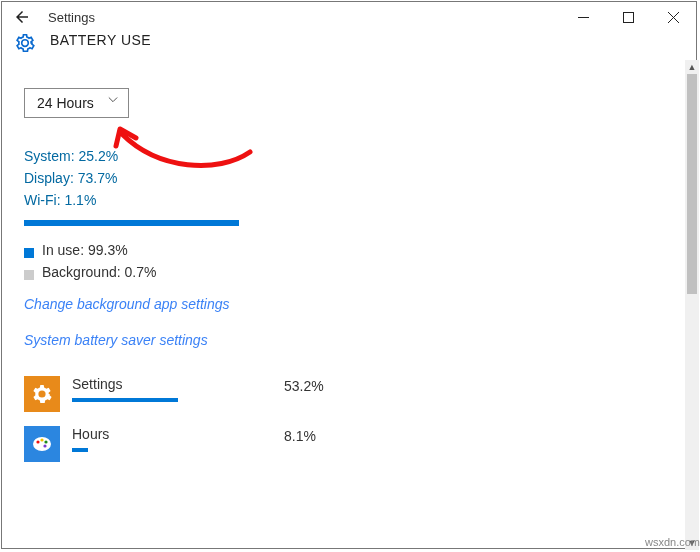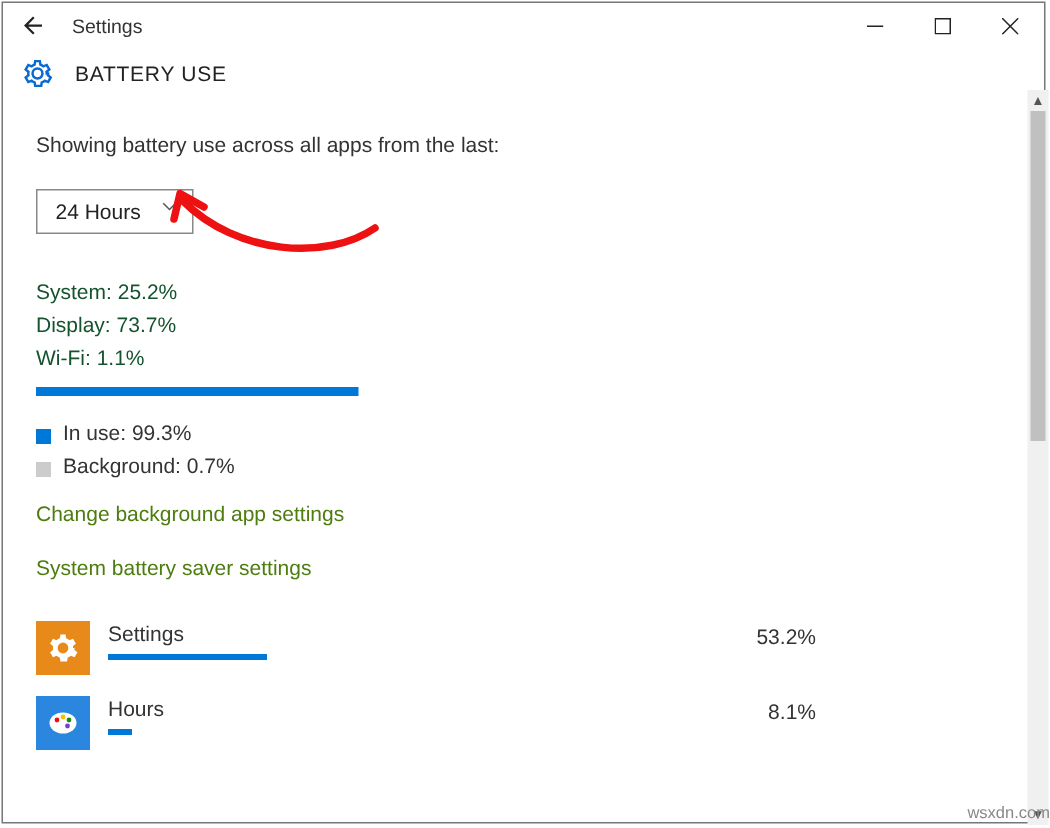--- a/index.html
+++ b/index.html
@@ -3,45 +3,45 @@
 <meta charset="utf-8">
 <style>
   * { box-sizing: border-box; margin: 0; padding: 0; font-family: "Segoe UI", Tahoma, sans-serif; }
   body { width: 700px; height: 552px; background: #fff; font-size: 14px; color: #222; position: relative; overflow: hidden; }
   .window { width: 696px; height: 548px; border: 1px solid #777; margin: 1px; display: flex; flex-direction: column; }
   .titlebar { height: 30px; display: flex; align-items: center; border-bottom: 0 solid transparent; }
   .back-btn { width: 40px; display: flex; align-items: center; justify-content: center; }
   .title-text { font-size: 13px; color: #333; padding-left: 6px; }
   .win-controls { margin-left: auto; display: flex; }
   .win-btn { width: 45px; height: 30px; display: flex; align-items: center; justify-content: center; font-size: 12px; }
-  .heading-row { height: 34px; display: flex; align-items: center; padding-left: 12px; gap: 14px; }
+  .heading-row { height: 34px; display: flex; align-items: flex-start; padding-left: 12px; gap: 14px; }
   .gear { width: 22px; height: 22px; }
   .heading { font-size: 14px; letter-spacing: 0.5px; font-weight: 400; color: #222; }
   .content { flex: 1; padding: 22px 22px 0 22px; position: relative; overflow: hidden; }
   .desc { font-size: 14px; color: #333; margin-bottom: 22px; }
   .dropdown { display: inline-flex; border: 1px solid #888; padding: 6px 10px 6px 12px; font-size: 14px; gap: 14px; margin-bottom: 30px; cursor: pointer; }
   .chev { width: 10px; height: 10px; }
-  .stat { font-size: 14px; margin-bottom: 6px; color: #14532d; }
+  .stat { font-size: 14px; margin-bottom: 6px; color: #0369a1; }
   .divider-bar { height: 6px; background: #0078d7; width: 215px; margin: 12px 0 16px 0; }
   .legend { display: flex; align-items: flex-end; gap: 8px; font-size: 14px; margin-bottom: 6px; color: #333; }
   .swatch { width: 10px; height: 10px; }
   .swatch.blue { background: #0078d7; }
   .swatch.gray { background: #ccc; }
-  .link { color: #4d7c0f; font-size: 14px; margin: 10px 0 6px 0; cursor: pointer; display: inline-block; }
+  .link { color: #3b82f6; font-size: 14px; margin: 10px 0 6px 0; cursor: pointer; display: inline-block; font-style: italic; }
   .link + br + .link { margin-top: 14px; }
   .app-list { margin-top: 22px; }
   .app-row { display: flex; align-items: flex-start; gap: 12px; margin-bottom: 14px; }
   .app-icon { width: 36px; height: 36px; display: flex; align-items: center; justify-content: center; flex-shrink: 0; }
   .app-icon.orange { background: #e88a1a; }
   .app-icon.blue { background: #2b86e0; }
   .app-info { flex: 1; max-width: 200px; }
   .app-name { font-size: 14px; margin-bottom: 6px; color: #333; }
   .app-bar-track { height: 4px; }
   .app-bar-fill { height: 4px; background: #0078d7; }
-  .app-pct { width: 260px; font-size: 14px; color: #333; text-align: right; padding-top: 2px; }
+  .app-pct { width: 260px; font-size: 14px; color: #333; text-align: left; padding-top: 2px; }
   .watermark { position: absolute; right: 0; bottom: 4px; font-size: 11px; color: #888; z-index: 20; }
   .scrollbar-track { position: absolute; right: 1px; top: 60px; width: 14px; bottom: 2px; background: #f0f0f0; }
   .scrollbar-thumb { position: absolute; left: 2px; width: 10px; background: #c0c0c0; top: 14px; height: 220px; }
   .scroll-arrow { position: absolute; left: 0; width: 14px; height: 14px; display: flex; align-items: center; justify-content: center; font-size: 9px; color: #555; }
   .scroll-arrow.up { top: 0; }
   .scroll-arrow.down { bottom: 0; }
   .annotation { position: absolute; pointer-events: none; z-index: 15; }
 </style>
 </head>
 <body>
@@ -74,21 +74,20 @@
   </div>
 
   <div class="heading-row">
     <svg class="gear" viewBox="0 0 24 24">
       <path fill="none" stroke="#0a6acf" stroke-width="1.8" d="M12 8.4a3.6 3.6 0 1 0 0 7.2 3.6 3.6 0 0 0 0-7.2zm7.7 3.6c0 .5 0 .9-.1 1.3l2 1.6-1.9 3.3-2.4-1a7.6 7.6 0 0 1-2.2 1.3l-.4 2.5H10.3l-.4-2.5a7.6 7.6 0 0 1-2.2-1.3l-2.4 1-1.9-3.3 2-1.6c-.1-.4-.1-.8-.1-1.3s0-.9.1-1.3l-2-1.6L5.3 5.8l2.4 1a7.6 7.6 0 0 1 2.2-1.3l.4-2.5h3.4l.4 2.5c.8.3 1.5.7 2.2 1.3l2.4-1 1.9 3.3-2 1.6c.1.4.1.8.1 1.3z"></path>
     </svg>
     <div class="heading">BATTERY USE</div>
   </div>
 
   <div class="content">
-    <div class="desc">Showing battery use across all apps from the last:</div>
 
     <div class="dropdown">
       <span>24 Hours</span>
       <svg class="chev" viewBox="0 0 12 12">
           <path d="M1 3 L6 8 L11 3" fill="none" stroke="#555" stroke-width="1.2"></path>
         </svg>
     </div>
 
     <svg class="annotation" style="left:106px;top:46px" width="160" height="70" viewBox="0 0 160 70">
       <path d="M142 40 C 110 62, 50 58, 14 22" fill="none" stroke="#e11" stroke-width="5" stroke-linecap="round"></path>

